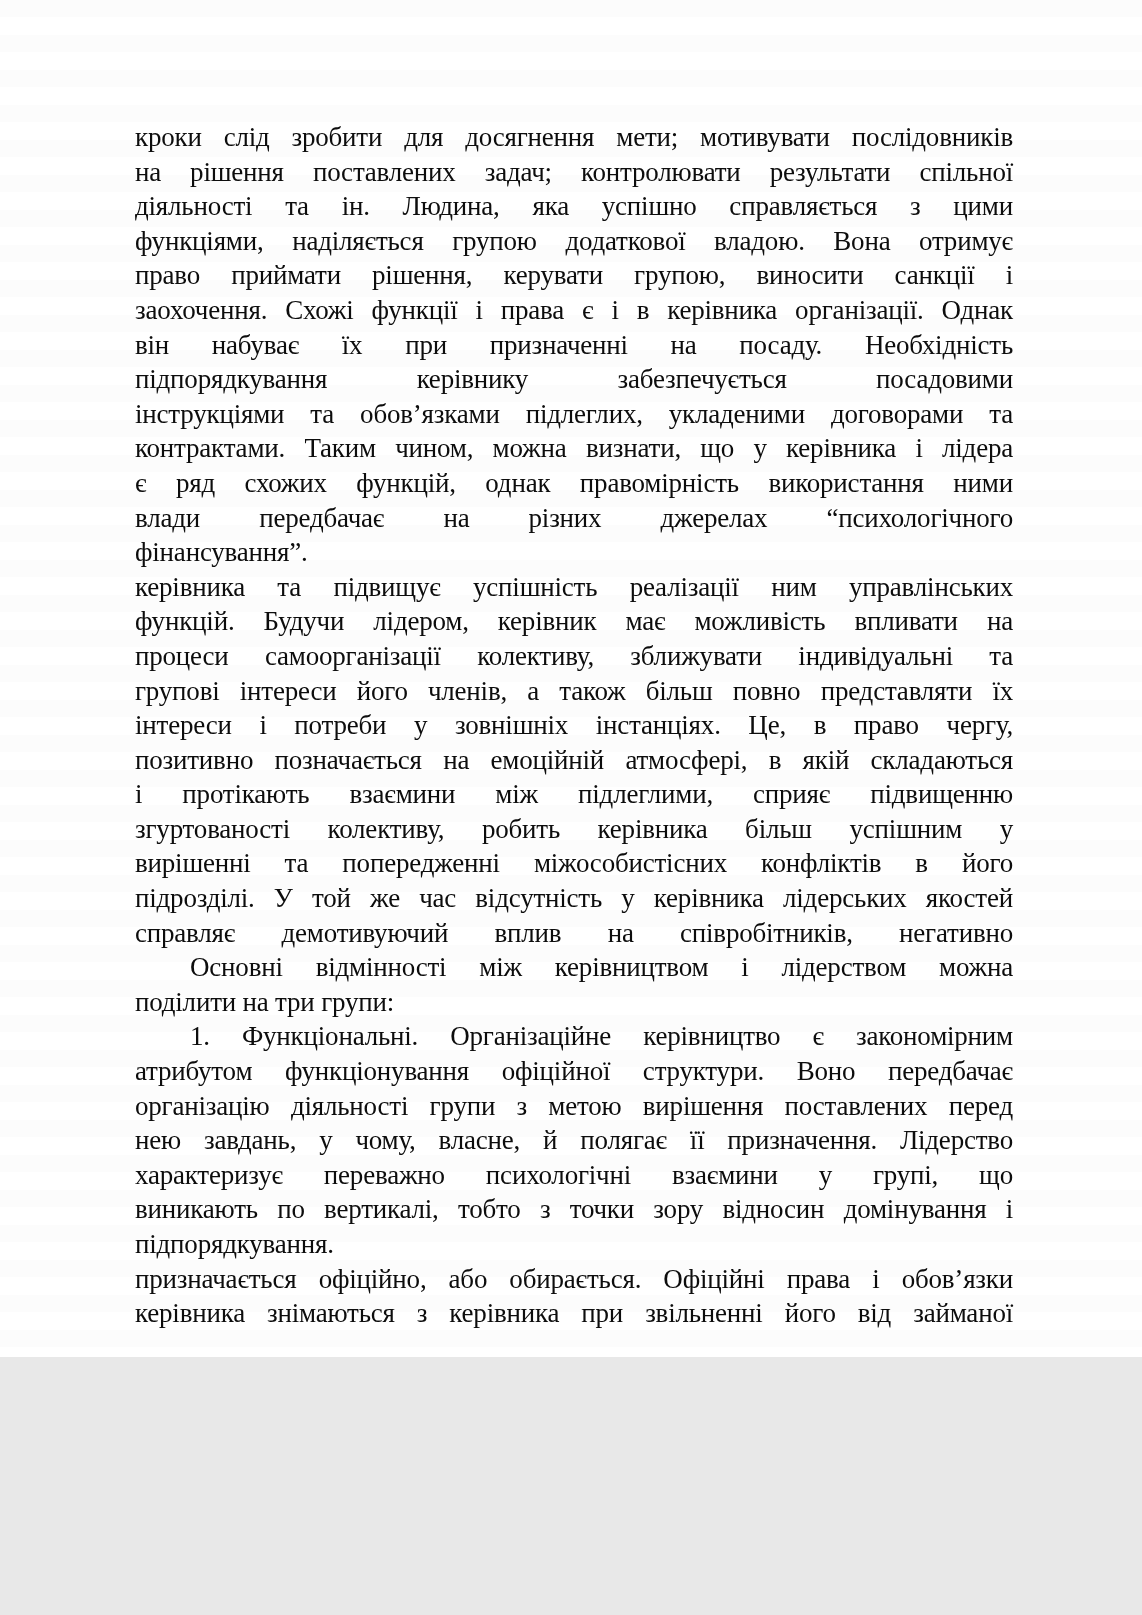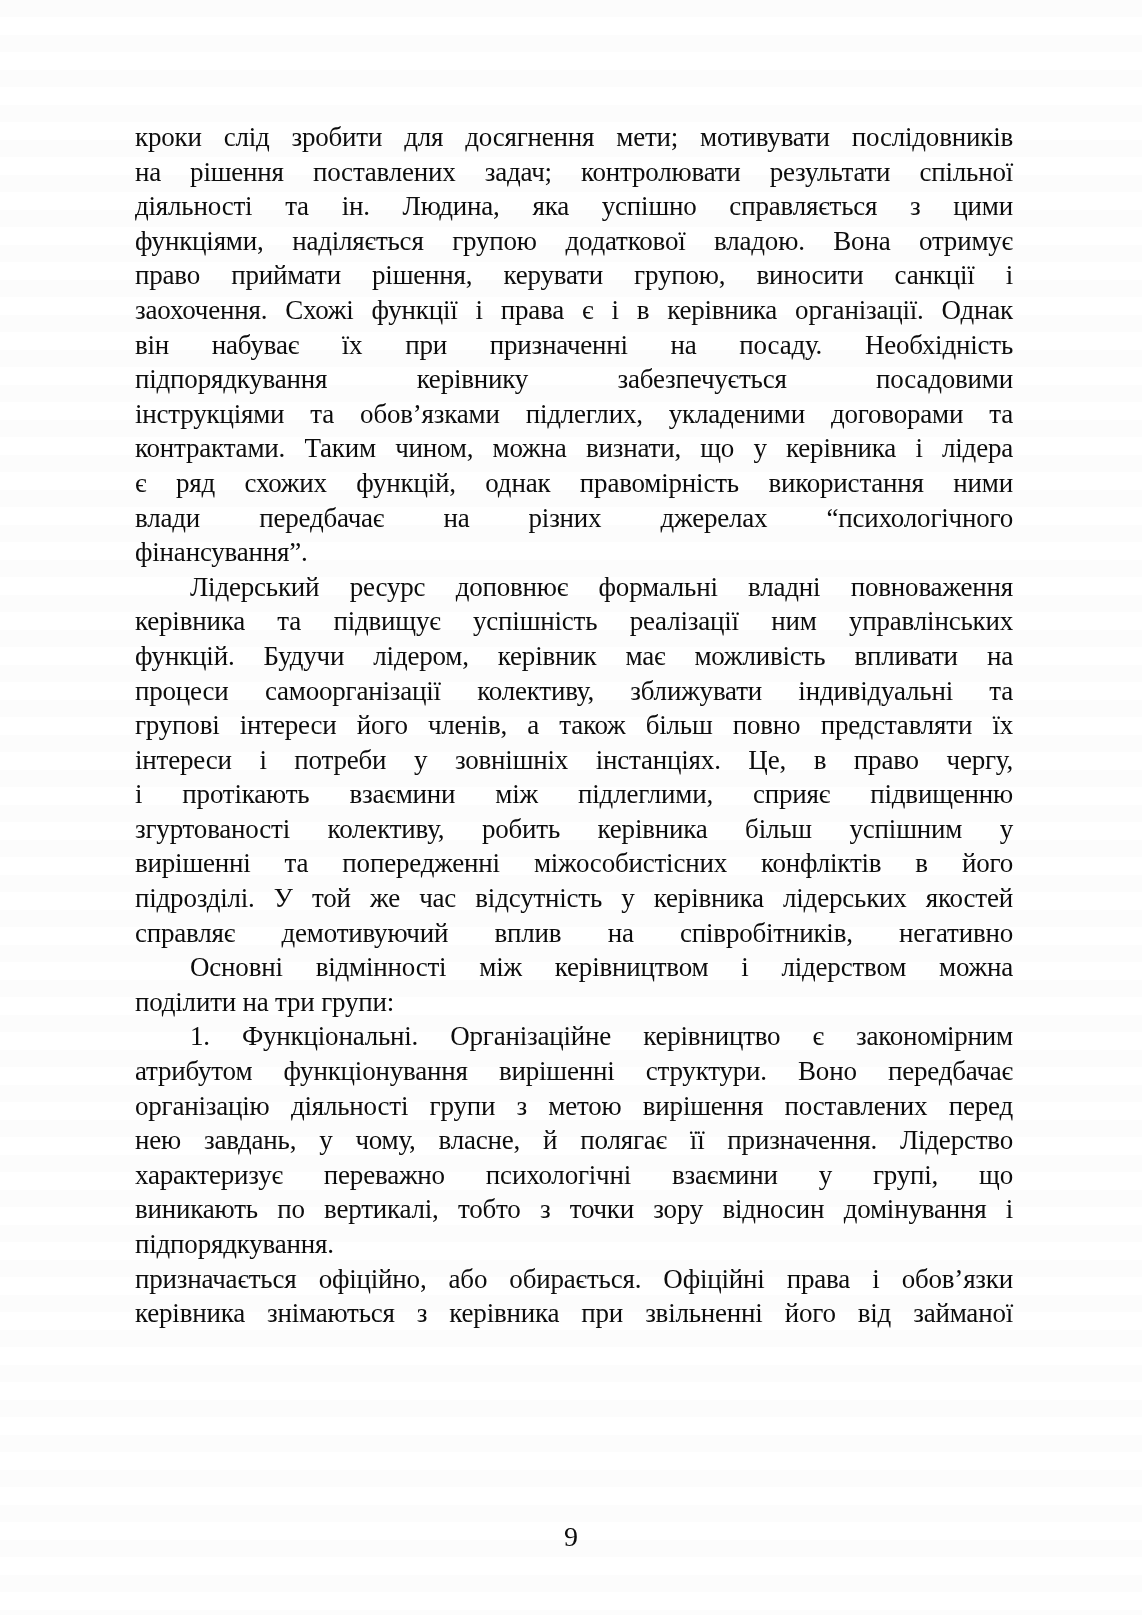--- a/index.html
+++ b/index.html
@@ -3,21 +3,21 @@
 <meta charset="utf-8">
 <style>
   html, body {
     margin: 0;
     padding: 0;
     background: #e8e8e8;
   }
   .page {
     position: relative;
     width: 1142px;
-    height: 1615px;
+    height: 1357px;
     margin: 0 auto;
     background:
       repeating-linear-gradient(180deg,
         rgba(0,0,0,0.012) 0px, rgba(0,0,0,0.012) 17px,
         rgba(0,0,0,0.0) 17px, rgba(0,0,0,0.0) 35px),
       #ffffff;
     font-family: "Liberation Serif", "DejaVu Serif", serif;
     color: #0d0d0d;
     overflow: hidden;
   }
@@ -63,35 +63,35 @@
       <div class="line">функціями, наділяється групою додаткової владою. Вона отримує</div>
       <div class="line">право приймати рішення, керувати групою, виносити санкції і</div>
       <div class="line">заохочення. Схожі функції і права є і в керівника організації. Однак</div>
       <div class="line">він набуває їх при призначенні на посаду. Необхідність</div>
       <div class="line">підпорядкування керівнику забезпечується посадовими</div>
       <div class="line">інструкціями та обов’язками підлеглих, укладеними договорами та</div>
       <div class="line">контрактами. Таким чином, можна визнати, що у керівника і лідера</div>
       <div class="line">є ряд схожих функцій, однак правомірність використання ними</div>
       <div class="line">влади передбачає на різних джерелах “психологічного</div>
       <div class="line para-end">фінансування”.</div>
-      <div class="line first-indent">Лідерський ресурс доповнює формальні владні повноваження</div>
       <div class="line">керівника та підвищує успішність реалізації ним управлінських</div>
       <div class="line">функцій. Будучи лідером, керівник має можливість впливати на</div>
       <div class="line">процеси самоорганізації колективу, зближувати індивідуальні та</div>
       <div class="line">групові інтереси його членів, а також більш повно представляти їх</div>
       <div class="line">інтереси і потреби у зовнішніх інстанціях. Це, в право чергу,</div>
+      <div class="line">позитивно позначається на емоційній атмосфері, в якій складаються</div>
       <div class="line">і протікають взаємини між підлеглими, сприяє підвищенню</div>
       <div class="line">згуртованості колективу, робить керівника більш успішним у</div>
       <div class="line">вирішенні та попередженні міжособистісних конфліктів в його</div>
       <div class="line">підрозділі. У той же час відсутність у керівника лідерських якостей</div>
       <div class="line">справляє демотивуючий вплив на співробітників, негативно</div>
       <div class="line first-indent">Основні відмінності між керівництвом і лідерством можна</div>
       <div class="line para-end">поділити на три групи:</div>
       <div class="line first-indent">1. Функціональні. Організаційне керівництво є закономірним</div>
-      <div class="line">атрибутом функціонування вирішенні структури. Воно передбачає</div>
+      <div class="line">атрибутом функціонування офіційної структури. Воно передбачає</div>
       <div class="line">організацію діяльності групи з метою вирішення поставлених перед</div>
       <div class="line">нею завдань, у чому, власне, й полягає її призначення. Лідерство</div>
       <div class="line">характеризує переважно психологічні взаємини у групі, що</div>
       <div class="line">виникають по вертикалі, тобто з точки зору відносин домінування і</div>
       <div class="line para-end">підпорядкування.</div>
       <div class="line">призначається офіційно, або обирається. Офіційні права і обов’язки</div>
       <div class="line">керівника знімаються з керівника при звільненні його від займаної</div>
     </div>
   <div class="page-number">9</div>
 </div>

